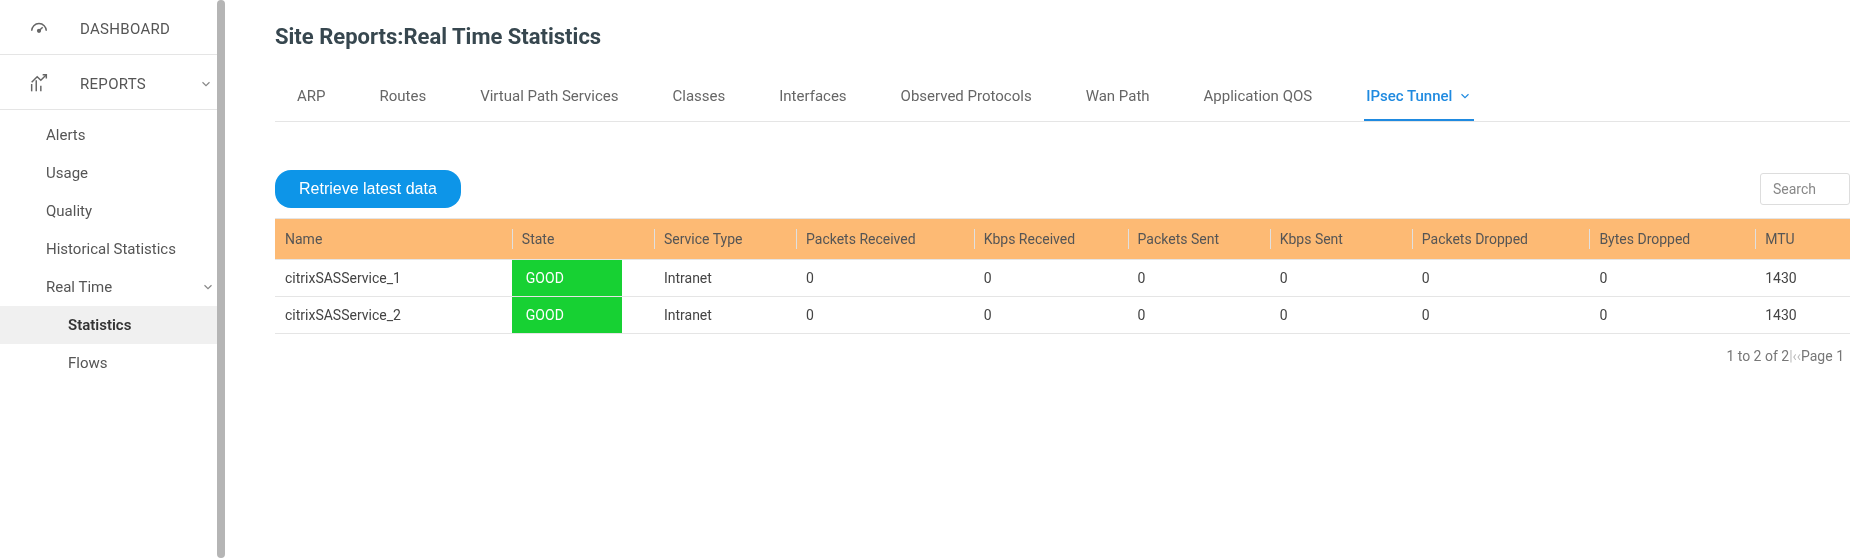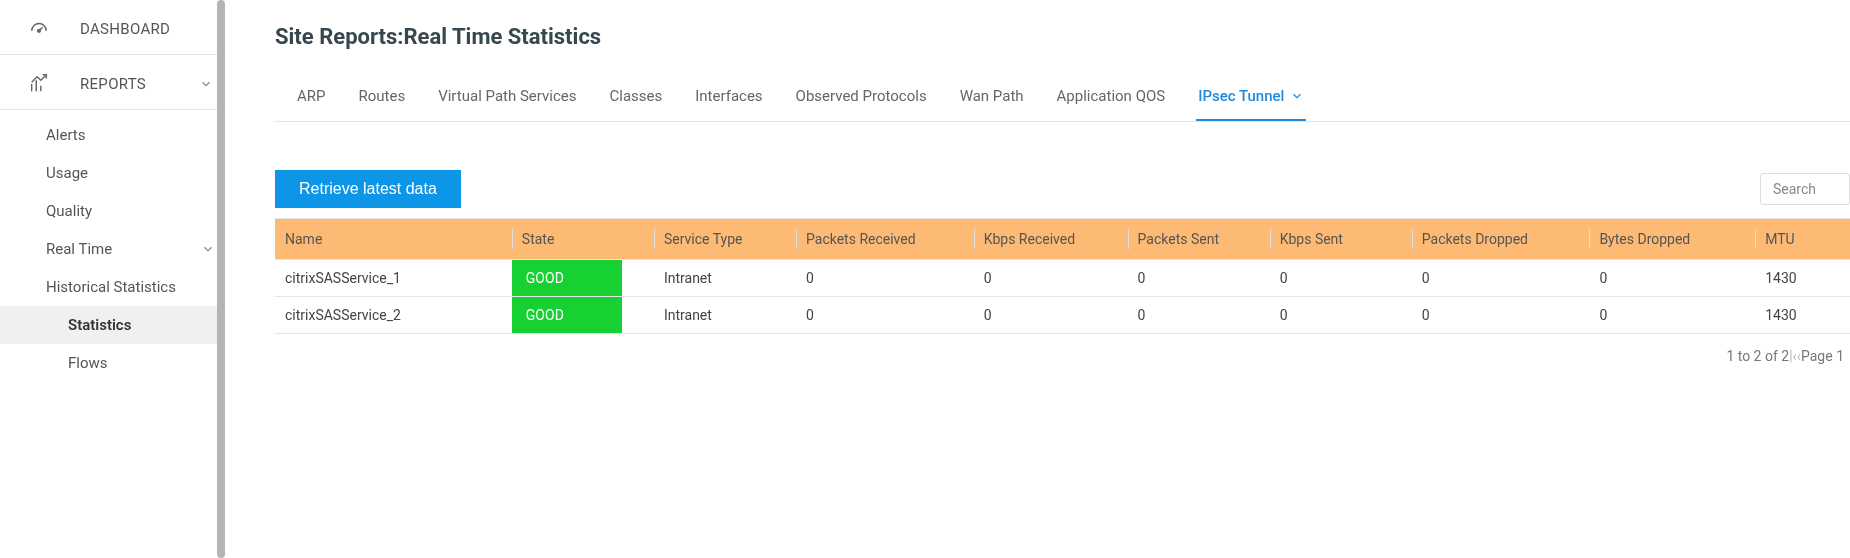--- a/index.html
+++ b/index.html
@@ -12,25 +12,25 @@
   .side-icon { width:22px; height:22px; display:flex; align-items:center; justify-content:center; color:#666; }
   .side-title { font-size:15px; letter-spacing:0.3px; color:#555; flex:1; }
   .chev { color:#888; }
   .sub-list { padding:6px 0 10px 0; }
   .sub-item { padding:10px 10px 10px 46px; font-size:15px; color:#555; display:flex; align-items:center; justify-content:space-between; cursor:pointer; }
   .sub-sub { padding:10px 10px 10px 68px; font-size:15px; color:#555; cursor:pointer; }
   .sub-sub.active { background:#f0f0f0; font-weight:600; color:#333; }
   
   .main { flex:1; padding:20px 0 0 50px; overflow:hidden; }
   .page-title { font-size:22px; font-weight:700; color:#37474f; margin:4px 0 28px 0; }
-  .tabs { display:flex; align-items:center; gap:29px; border-bottom:1px solid #e5e5e5; padding:0 12px 0 20px; }
+  .tabs { display:flex; align-items:center; gap:50px; border-bottom:1px solid #e5e5e5; padding:0 12px 0 20px; }
   .tab { font-size:15px; color:#666; padding:10px 2px 14px 2px; cursor:pointer; border-bottom:2px solid transparent; white-space:nowrap; display:flex; align-items:center; gap:6px;}
   .tab.active { color:#1f8ae0; border-bottom:2px solid #1f8ae0; font-weight:500; }
   .toolbar { display:flex; align-items:center; margin:48px 0 10px 0; }
-  .btn-primary { background:#0d95e8; color:#fff; border:none; border-radius:0; padding:10px 24px; font-size:16px; cursor:pointer; }
+  .btn-primary { background:#0d95e8; color:#fff; border:none; border-radius:16px; padding:10px 24px; font-size:16px; cursor:pointer; }
   .spacer { flex:1; }
   .search-box { border:1px solid #ddd; border-radius:3px; padding:7px 12px; font-size:14px; color:#888; margin-right:0; width:90px; text-align:left; background:#fff;}
   .table-wrap { border-top:1px solid #e5e5e5; }
   table { width:100%; border-collapse:collapse; font-size:14px; }
   thead th { text-align:left; font-weight:400; color:#555; padding:12px 10px; background:#fdba74; border-bottom:1px solid #e5e5e5; position:relative;}
   thead th:not(:first-child)::before { content:""; position:absolute; left:0; top:25%; height:50%; width:1px; background:#e0e0e0;}
   tbody td { padding:10px 10px; border-bottom:1px solid #e5e5e5; color:#444; }
   .state-cell { padding:0; }
   .state-badge { display:block; background:#17d133; color:#fff; padding:10px 14px; width:110px; }
   .pager { text-align:right; padding:14px 6px 0 0; font-size:14px; color:#777; display:flex; justify-content:flex-end; align-items:center;}
@@ -74,30 +74,30 @@
       <div class="sub-item">
           <span>Alerts</span>
         </div>
       <div class="sub-item">
           <span>Usage</span>
         </div>
       <div class="sub-item">
           <span>Quality</span>
         </div>
       <div class="sub-item">
+          <span>Historical Statistics</span>
+        </div>
+      <div class="sub-item">
         <span>Real Time</span>
         <span class="chev">
           <svg width="14" height="14" viewBox="0 0 24 24" fill="none" stroke="#888" stroke-width="2">
               <polyline points="6 9 12 15 18 9"></polyline>
             </svg>
         </span>
       </div>
-      <div class="sub-item">
-          <span>Historical Statistics</span>
-        </div>
       <div class="sub-sub active"><span>Statistics</span></div>
       <div class="sub-sub"><span>Flows</span></div>
     </div>
     <div class="sidebar-scroll"></div>
   </div>
 
   <div class="main">
     <div class="page-title">Site Reports:Real Time Statistics</div>
 
     <div class="tabs">

